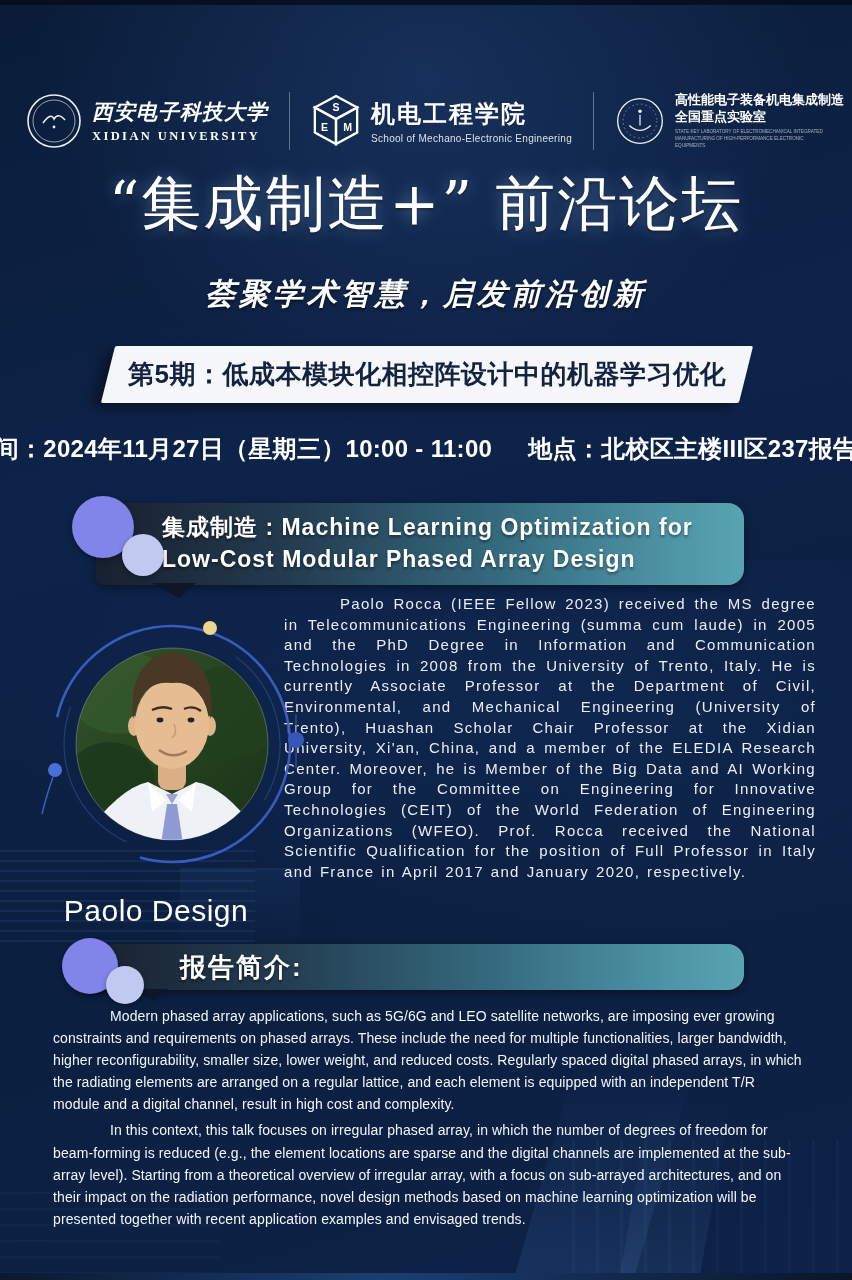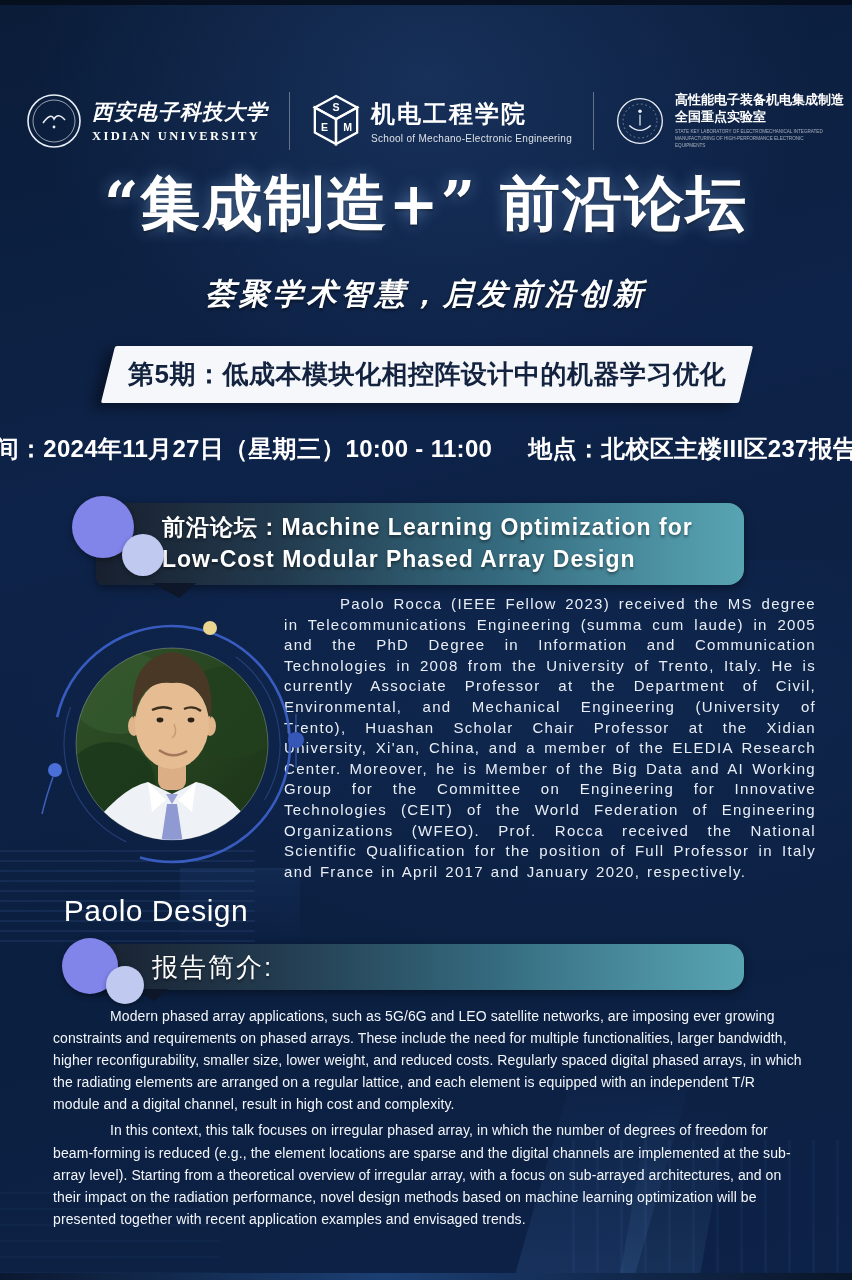--- a/index.html
+++ b/index.html
@@ -44,21 +44,21 @@
   .xd-en { font-family:"Liberation Serif", serif; font-weight:bold; font-size:12.5px;
     letter-spacing:2.4px; margin-top:3px; white-space:nowrap; }
   .sc-cn { font-size:24px; font-weight:bold; letter-spacing:2px; white-space:nowrap; }
   .sc-en { font-size:10px; letter-spacing:.3px; opacity:.85; margin-top:3px; white-space:nowrap; }
   .lab-cn { font-size:13px; font-weight:bold; line-height:1.3; white-space:nowrap; }
   .lab-en { font-size:4.6px; opacity:.6; margin-top:3px; max-width:158px; line-height:1.5;
     text-transform:uppercase; }
 
   
   .hero-title { position:absolute; top:164px; left:0; right:0; text-align:center;
-    font-family:"DejaVu Serif", serif; font-weight:bold; font-size:60px; letter-spacing:2px;
+    font-family:"DejaVu Serif", serif; font-weight:normal; font-size:60px; letter-spacing:2px;
     text-shadow:0 0 16px rgba(150,200,255,.45), 0 2px 3px rgba(0,0,0,.5); white-space:nowrap; }
   .hero-subtitle { position:absolute; top:274px; left:0; right:0; text-align:center;
     font-family:"DejaVu Serif", serif; font-style:italic; font-weight:bold;
     font-size:30px; letter-spacing:4px; text-shadow:0 2px 3px rgba(0,0,0,.5); white-space:nowrap; }
   .episode-banner { position:absolute; top:346px; left:108px; width:638px; height:57px;
     background:#f5f7fa; transform:skewX(-14deg); border-radius:2px;
     box-shadow:-8px 5px 12px rgba(0,0,0,.4);
     display:flex; align-items:center; justify-content:center; }
   .episode-inner { transform:skewX(14deg); color:#13233f; font-size:26px; font-weight:bold;
     letter-spacing:.5px; white-space:nowrap; }
@@ -77,22 +77,22 @@
   .bar-tail { position:absolute; left:56px; bottom:-13px; width:44px; height:15px;
     background:#0d1729; clip-path:polygon(0 0,100% 0,62% 100%); }
   .talk-bar { top:503px; left:96px; width:648px; padding:8px 14px 10px 66px; }
   .talk-line { font-size:23px; font-weight:bold; letter-spacing:1px; line-height:32px;
     white-space:nowrap; text-shadow:0 2px 3px rgba(0,0,0,.45); }
   .abstract-bar { top:944px; left:82px; width:662px; height:46px; padding:0 14px 0 70px;
     display:flex; align-items:center; }
   .abstract-bar .bar-circle-big { width:56px; height:56px; left:-20px; top:-6px; }
   .abstract-bar .bar-circle-small { width:38px; height:38px; left:24px; top:22px; }
   .abstract-bar .bar-tail { left:50px; bottom:-11px; width:36px; height:12px; }
-  .abstract-label { font-size:26px; font-weight:normal; letter-spacing:2px;
-    text-shadow:0 2px 3px rgba(0,0,0,.45); white-space:nowrap; }
+  .abstract-label { font-size:26px; font-weight:bold; letter-spacing:2px;
+    text-shadow:0 2px 3px rgba(0,0,0,.45); white-space:nowrap;margin-left:28px; }
 
   
   .speaker { position:absolute; top:592px; left:36px; right:36px; display:flex; }
   .speaker-left { width:240px; flex:none; position:relative; }
   .photo-svg { display:block; position:relative; left:4px; top:0; }
   .speaker-name { text-align:center; font-size:30px; letter-spacing:.5px; margin-top:2px;
     font-weight:normal; }
   .bio { flex:1; margin-left:8px; font-size:15px; letter-spacing:1.3px; word-spacing:1.5px;
     line-height:20.6px; text-align:justify; text-indent:56px; color:#e9eef6; margin-top:2px; }
 
@@ -169,21 +169,21 @@
   </div>
   <div class="schedule">
     <span>时间：2024年11月27日（星期三）10:00 - 11:00</span>
     <span>地点：北校区主楼III区237报告厅</span>
   </div>
 
   <div class="section-bar talk-bar">
     <div class="bar-tail"></div>
     <div class="bar-circle-big"></div>
     <div class="bar-circle-small"></div>
-    <div class="talk-line"><span>前沿论坛 :</span>&nbsp;<span>Machine Learning Optimization for</span></div>
+    <div class="talk-line"><span>集成制造 :</span>&nbsp;<span>Machine Learning Optimization for</span></div>
     <div class="talk-line">Low-Cost Modular Phased Array Design</div>
   </div>
 
   <div class="speaker">
     <div class="speaker-left">
       <svg class="photo-svg" width="264" height="300" viewBox="0 0 264 300">
         <defs>
           <clipPath id="pc">
               <circle cx="132" cy="152" r="96"></circle>
             </clipPath>

